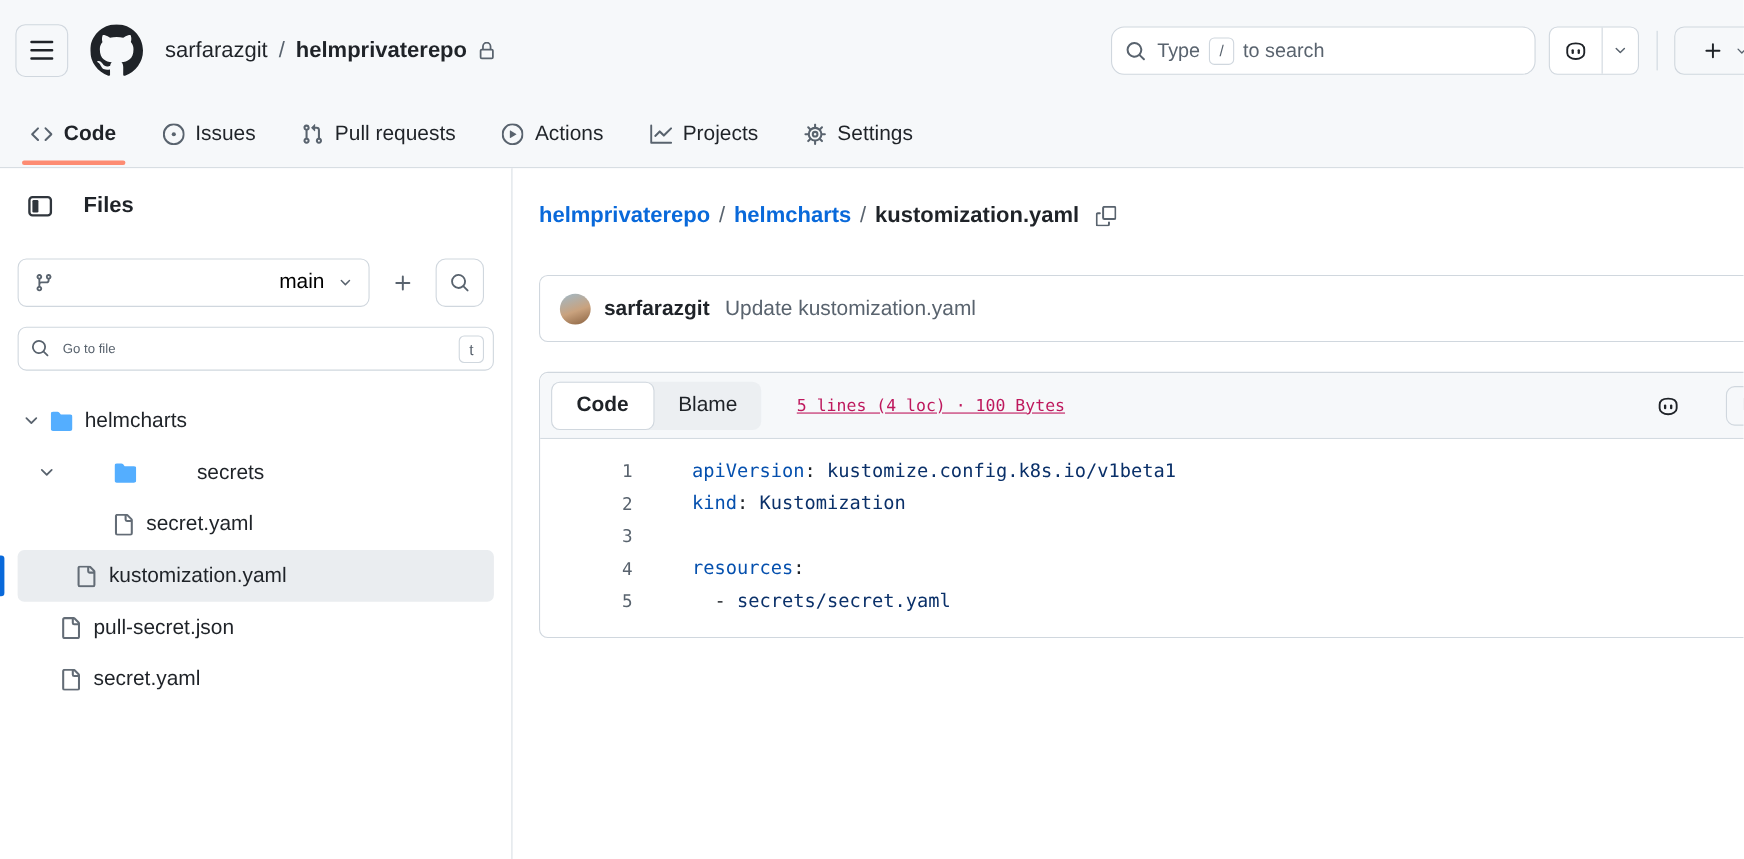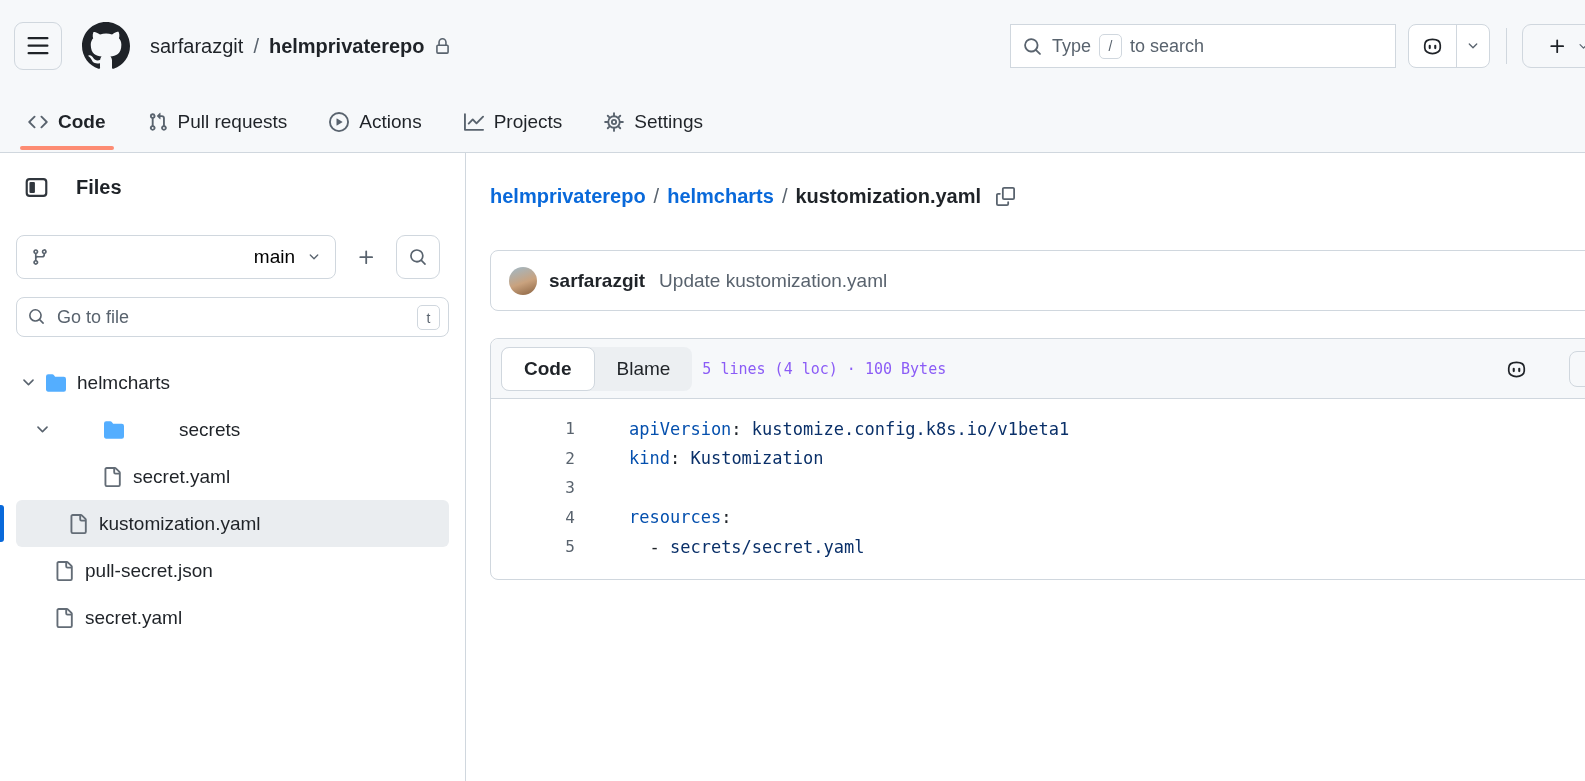--- a/index.html
+++ b/index.html
@@ -15,21 +15,21 @@
     border:1px solid #d0d7de; border-radius:9px; background:transparent; cursor:pointer; }
   .hamburger-btn { position:absolute; left:14px; top:22px; width:48px; height:48px; color:#1f2328; }
   .gh-logo { position:absolute; left:82px; top:22px; width:48px; height:48px; color:#1f2328; }
   .hdr-crumb { position:absolute; left:150px; top:0; height:92px; display:flex; align-items:center; font-size:20px; }
   .hdr-crumb .owner { font-weight:400; }
   .hdr-crumb .sep { color:#59636e; padding:0 10px; }
   .hdr-crumb .repo { font-weight:600; }
   .hdr-crumb .lock { margin-left:9px; color:#59636e; }
 
   .global-search { position:absolute; left:1010px; top:24px; width:386px; height:44px;
-    background:#fff; border:1px solid #d0d7de; border-radius:0;
+    background:#fff; border:1px solid #d0d7de; border-radius:12px;
     display:flex; align-items:center; padding:12px 12px; color:#59636e; font-size:18px; cursor:text; }
   .global-search .mag { margin-right:10px; }
   .slash-key { display:inline-flex; align-items:center; justify-content:center;
     width:23px; height:25px; border:1px solid #d0d7de; border-radius:5px;
     font-size:14px; margin:0 8px; color:#59636e; background:#fff; }
 
   .copilot-btn { position:absolute; left:1408px; top:24px; height:44px; width:82px;
     border:1px solid #d0d7de; border-radius:8px; background:#fff; display:flex; }
   .copilot-btn .half1 { width:48px; display:flex; align-items:center; justify-content:center;
     border-right:1px solid #d0d7de; color:#1f2328; }
@@ -60,21 +60,21 @@
     background:#fff; display:flex; align-items:center; padding:0 14px; gap:12px;
     font-size:19px; cursor:pointer; }
   .branch-btn .lbl { flex:1; text-align:right; }
   .branch-btn .ic, .branch-btn .chev { color:#59636e; }
   .tree-plus-btn { width:44px; height:44px; border:none; background:transparent; color:#59636e;
     display:flex; align-items:center; justify-content:center; cursor:pointer; }
   .tree-search-btn { width:44px; height:44px; color:#59636e; }
 
   .goto-wrap { margin-top:18px; position:relative; }
   .goto-input { width:100%; height:40px; border:1px solid #d0d7de; border-radius:8px;
-    padding:0 40px 0 40px; font-size:18px; color:#1f2328; background:#fff; outline:none;
+    padding:0 40px 0 40px; font-size:12px; color:#1f2328; background:#fff; outline:none;
     font-family:"Liberation Sans","DejaVu Sans",sans-serif; }
   .goto-input::placeholder { color:#59636e; opacity:1; }
   .goto-mag { position:absolute; left:12px; top:11px; color:#59636e; }
   .t-badge { position:absolute; right:9px; top:8px; width:23px; height:25px;
     border:1px solid #d0d7de; border-radius:5px; display:flex; align-items:center;
     justify-content:center; font-size:14px; color:#59636e; }
 
   .tree { margin-top:22px; }
   .trow { position:relative; height:47px; display:flex; align-items:center; gap:0;
     font-size:19px; border-radius:6px; cursor:pointer; }
@@ -107,21 +107,21 @@
   .commit-msg { color:#59636e; font-size:19px; margin-left:2px; }
 
   .code-card { position:absolute; left:24px; top:185px; width:1130px; height:242px;
     border:1px solid #d0d7de; border-radius:8px; background:#fff; }
   .code-header { height:60px; background:#f6f8fa; border-bottom:1px solid #d0d7de;
     border-radius:8px 8px 0 0; display:flex; align-items:center; padding:0 10px; position:relative; }
   .seg { display:flex; background:#eceff2; border-radius:8px; height:44px; align-items:stretch; }
   .seg-btn { display:flex; align-items:center; justify-content:center; font-size:19px;
     padding:0 22px; cursor:pointer; color:#1f2328; border-radius:8px; border:none; background:transparent; }
   .seg-btn.active { background:#fff; border:1px solid #d0d7de; font-weight:600; }
-  .code-meta { margin-left:10px; font-size:15px; color:#8b5cf6; }
+  .code-meta { margin-left:32px; font-size:15px; color:#be185d;text-decoration:underline; }
   .hdr-right { position:absolute; right:84px; top:12px; width:38px; height:36px;
     display:flex; align-items:center; justify-content:center; color:#1f2328; cursor:pointer; }
   .raw-btn { position:absolute; right:-46px; top:12px; height:36px; width:96px;
     border:1px solid #d0d7de; border-radius:8px; background:#f6f8fa; font-size:16px;
     display:flex; align-items:center; padding-left:14px; cursor:pointer; }
 
   .code-body { padding:15px 0 0 0; }
   .cline { display:flex; height:29.5px; align-items:center; font-size:17px; }
   .lnum { width:84px; text-align:right; color:#59636e; font-size:16px; cursor:pointer; flex:none; }
   .lcode { margin-left:54px; white-space:pre;text-align:center; }
@@ -256,20 +256,26 @@
 
   <nav class="nav-tabs">
     <a class="tab active">
       <svg class="ic" width="20" height="20">
           <use href="#i-code"></use>
         </svg>
       <span>Code</span>
     </a>
     <a class="tab">
       <svg class="ic" width="20" height="20">
+          <use href="#i-issue"></use>
+        </svg>
+      <span>Issues</span>
+    </a>
+    <a class="tab">
+      <svg class="ic" width="20" height="20">
           <use href="#i-pr"></use>
         </svg>
       <span>Pull requests</span>
     </a>
     <a class="tab">
       <svg class="ic" width="20" height="20">
           <use href="#i-play"></use>
         </svg>
       <span>Actions</span>
     </a>

